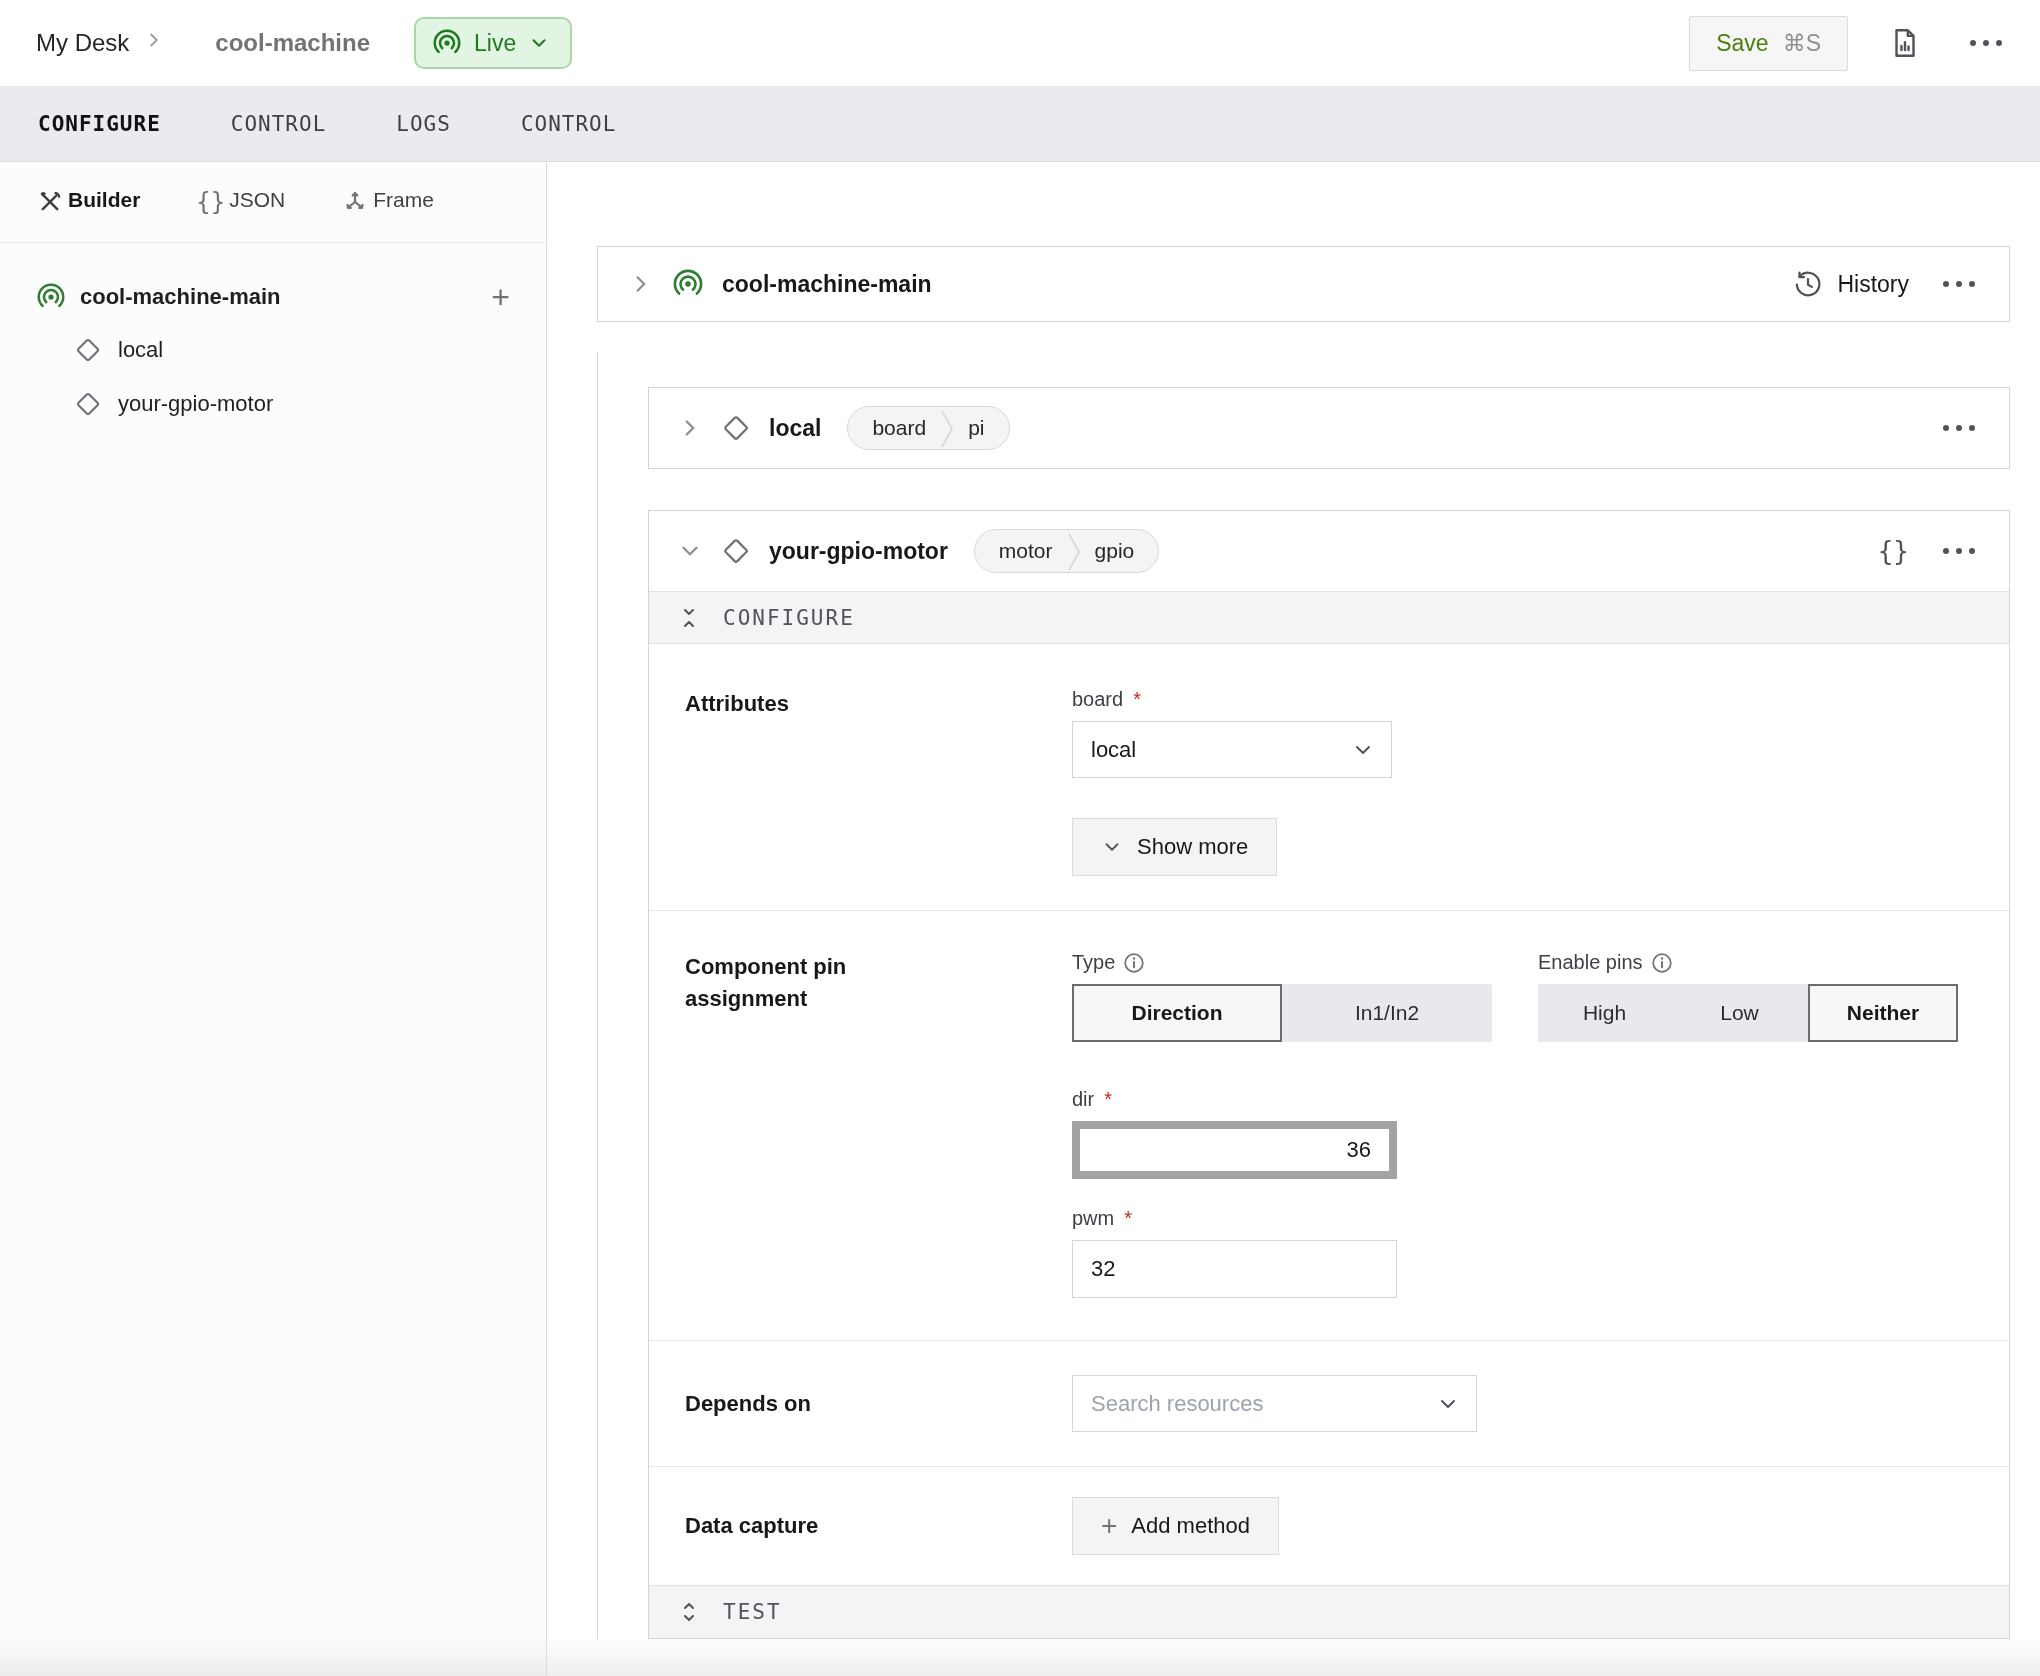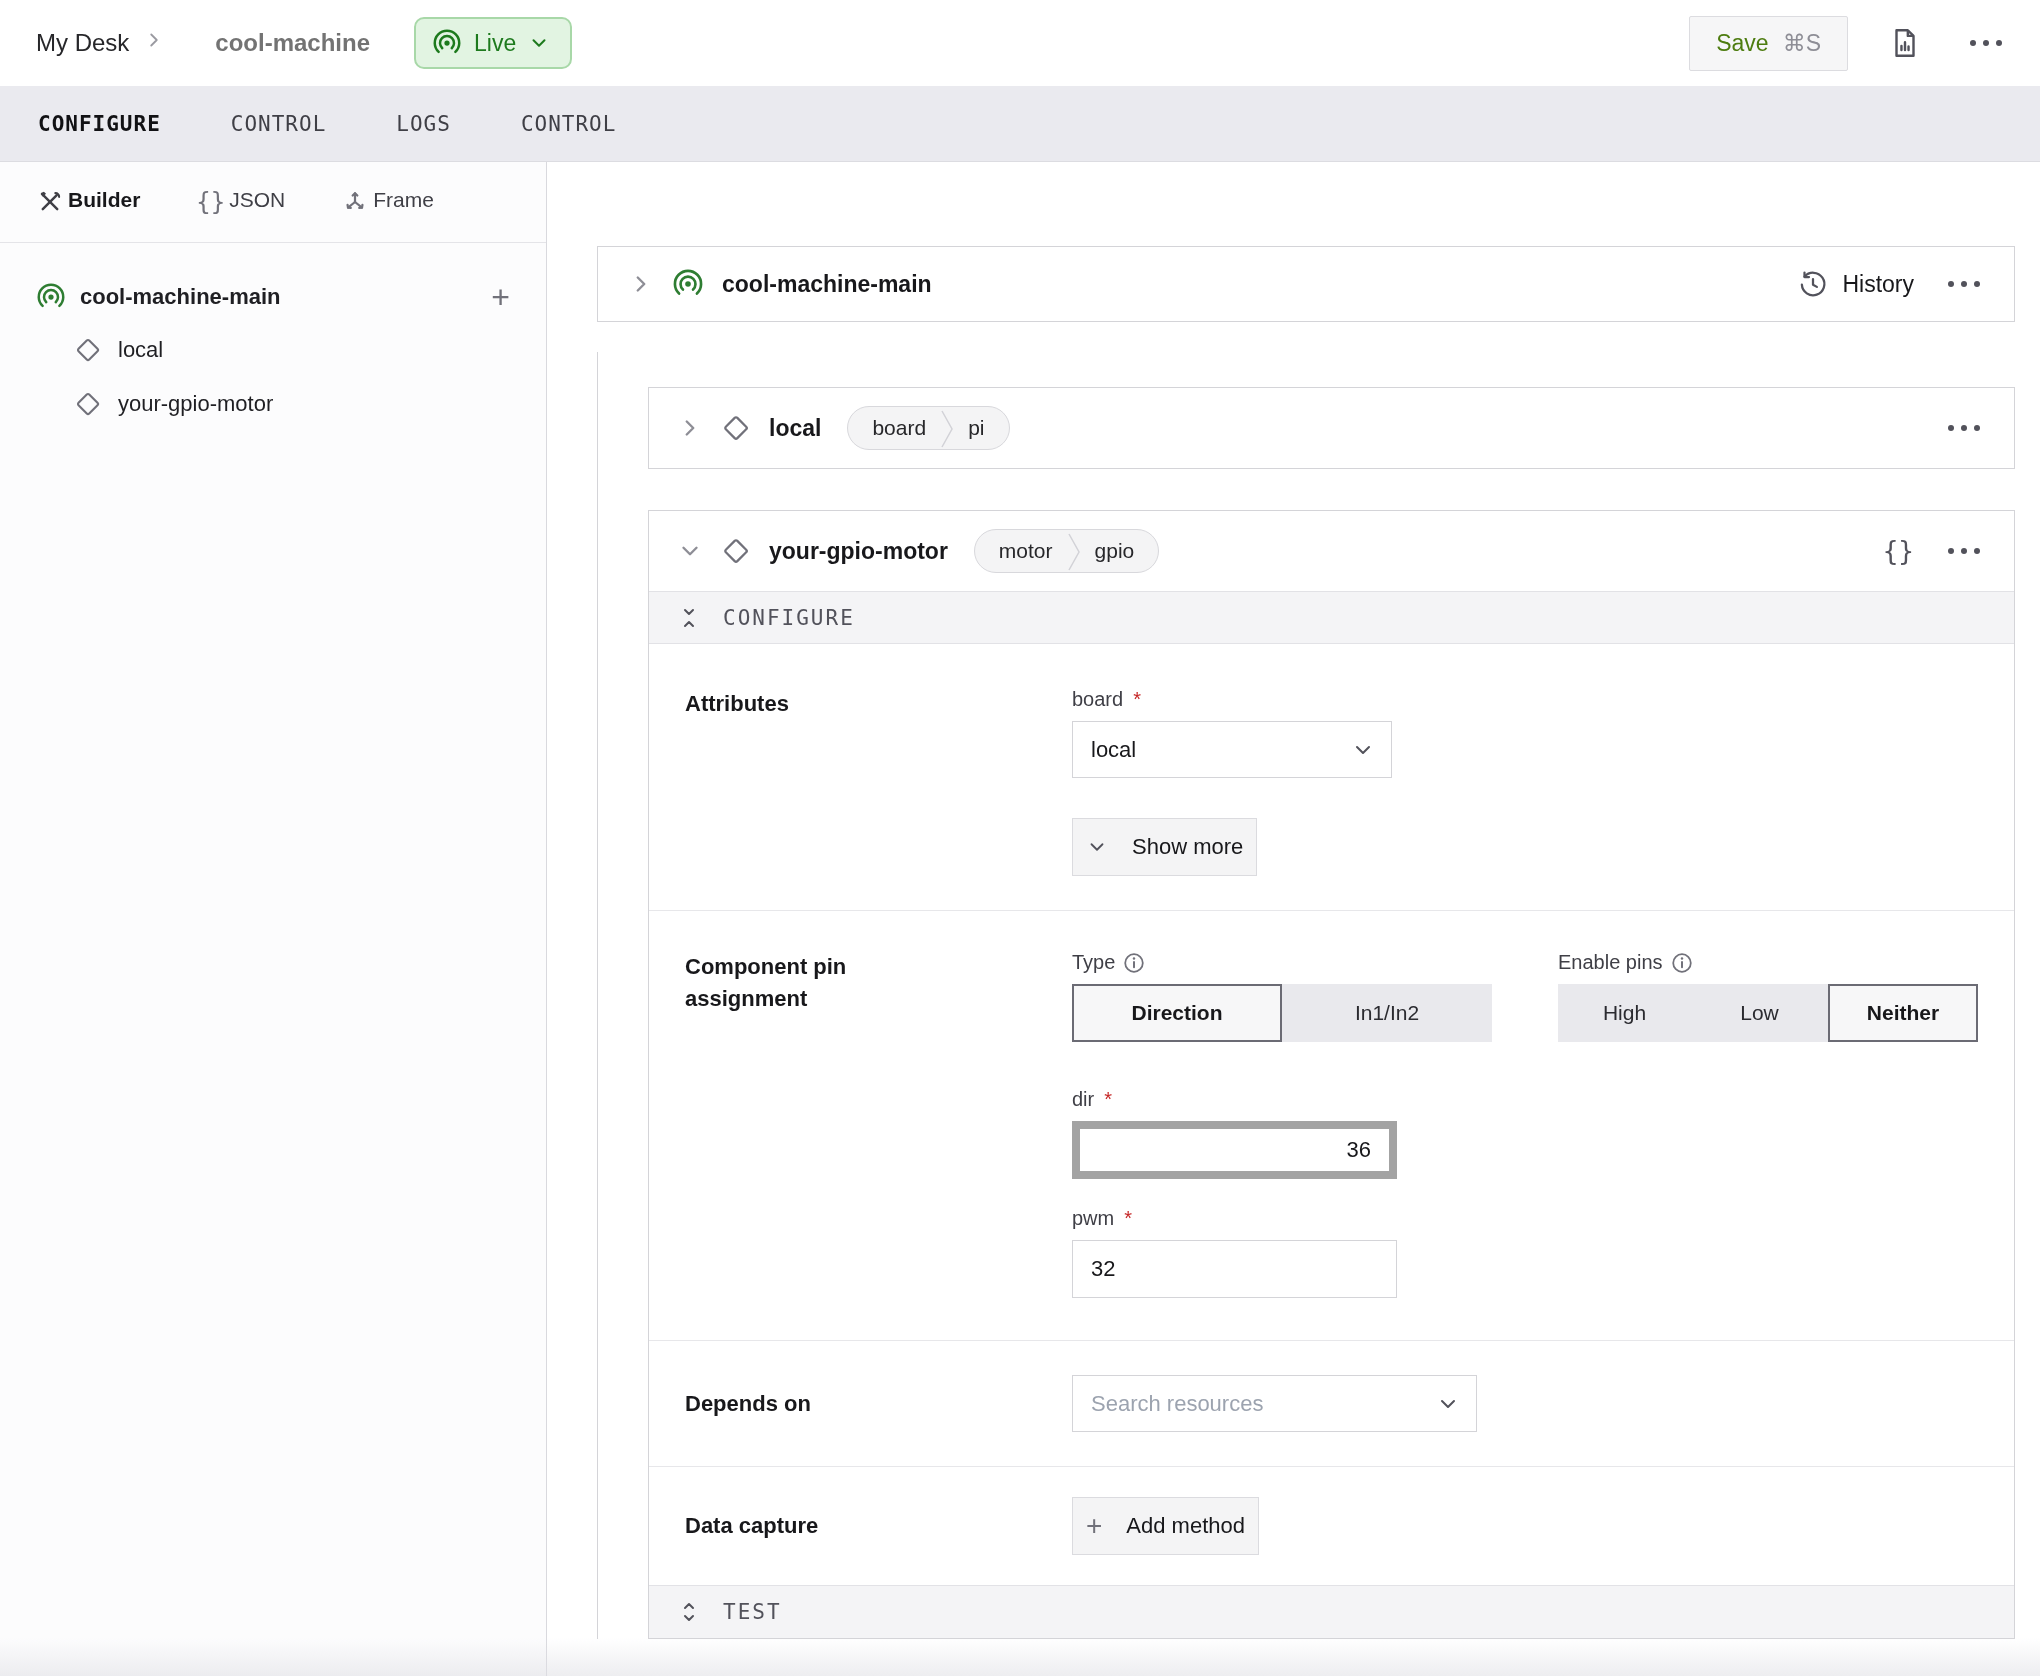--- a/index.html
+++ b/index.html
@@ -115,26 +115,26 @@
   .field-label { font-size:20px; color:#3F3F46; display:flex; align-items:center; gap:8px; margin-bottom:10px; }
   .req { color:#C62828; font-size:20px; margin-left:2px; }
 
   .select-box {
     width:320px; height:57px; border:1px solid #D4D4D8; background:#fff;
     display:flex; align-items:center; padding:0 16px 0 18px; font-size:22px; cursor:pointer;
   }
   .select-box .sel-value { flex:1; color:#18181B; }
   .select-box .sel-placeholder { flex:1; color:#9CA3AF; }
   .btn-gray {
-    display:inline-flex; align-items:center; gap:24px; height:58px; padding:0 13px;
+    display:inline-flex; align-items:center; gap:14px; height:58px; padding:0 28px;
     background:#F4F4F5; border:1px solid #DBDBDF; font-size:22px; color:#18181B; cursor:pointer;
   }
   .show-more { margin-top:40px; }
 
-  .toggle-row { display:flex; gap:66px; }
+  .toggle-row { display:flex; gap:46px; }
   .toggle-group { display:flex; }
   .toggle-opt {
     height:58px; display:flex; align-items:center; justify-content:center;
     background:#E9E9ED; border:1px solid transparent; font-size:21px; color:#2B2B30; cursor:pointer;
   }
   .toggle-opt.selected {
     background:#F7F7F8; border:2px solid #6B6B74; font-weight:700; color:#18181B;
   }
   .w210 { width:210px; } .w133 { width:133px; } .w137 { width:137px; } .w150 { width:150px; }
 

